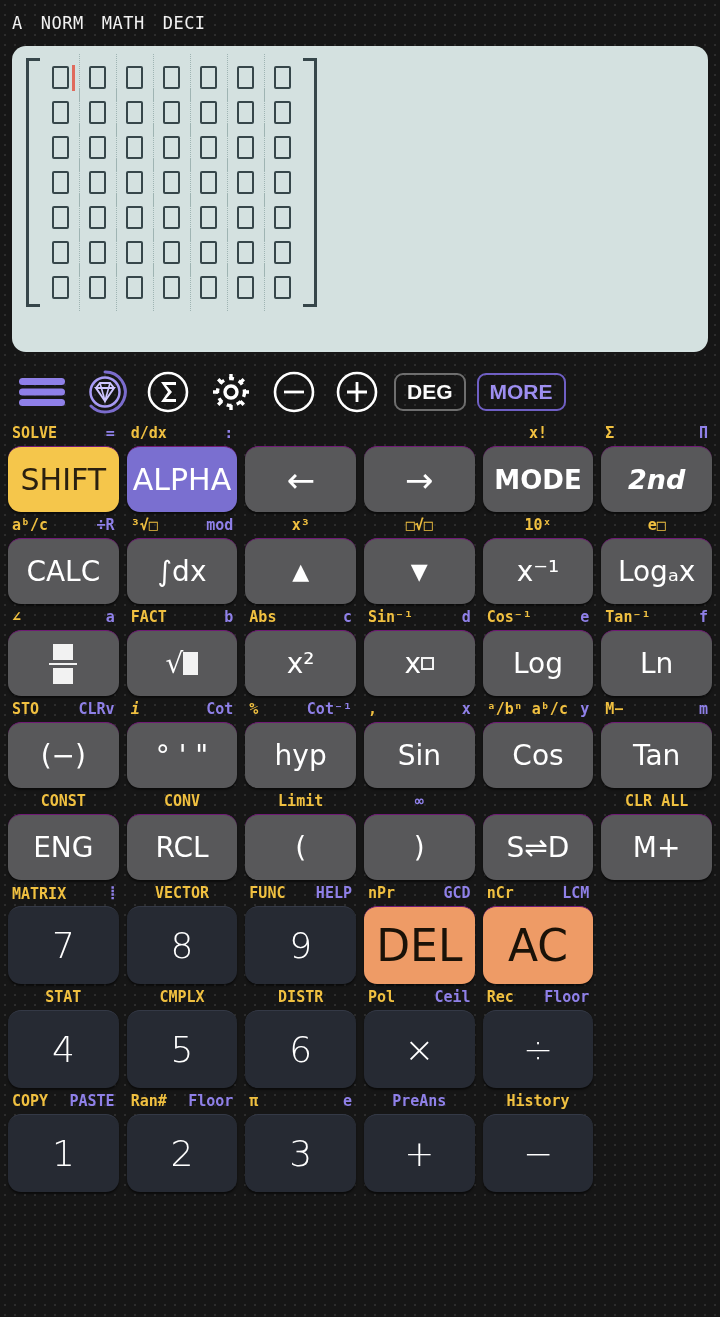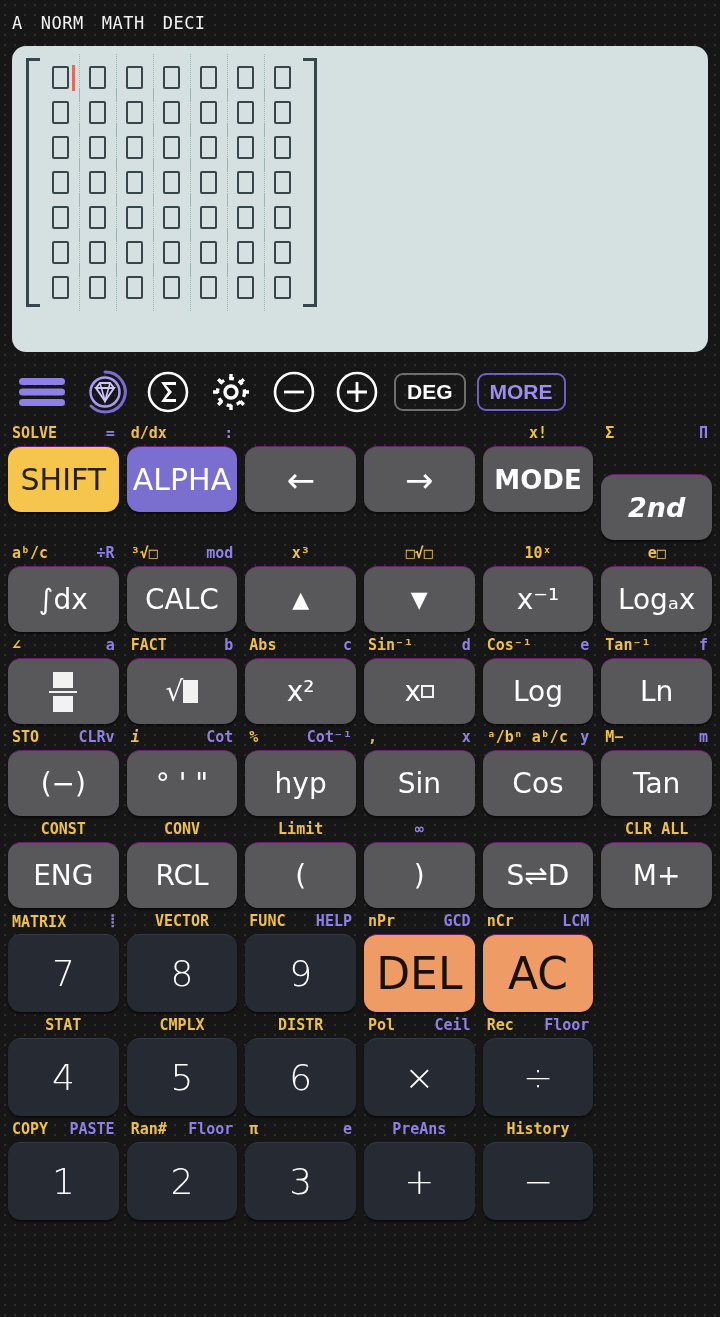--- a/index.html
+++ b/index.html
@@ -150,21 +150,21 @@
     border-top: 1px solid #701a75;
     box-shadow: 0 2px 2px rgba(0,0,0,.5);
     user-select: none;
   }
   .key.shift { background: #f2c killers; }
   .key.shift { background: #f5c64b; color: #2a2010; font-size: 30px; }
   .key.alpha { background: #7a6fd0; color: #ffffff; font-size: 30px; }
   .key.dark { background: #262a33; border-top: 1px solid #343946; font-size: 36px; font-weight: 300; }
   .key.orange { background: #ee9b66; color: #1a1208; font-size: 44px; }
   .key.tall { height: 78px; }
-  .key.italic { font-style: italic; font-weight: bold; font-size: 27px; margin-top: 28px; }
+  .key.italic { font-style: italic; font-weight: bold; font-size: 27px; }
   .key.bold { font-weight: bold; font-size: 26px; }
   .frac-ico { display: flex; flex-direction: column; align-items: center; gap: 3px; }
   .frac-ico i { display: block; width: 20px; height: 16px; background: #f2f2f2; }
   .frac-ico b { display: block; width: 28px; height: 2px; background: #f2f2f2; }
   .sqrt-box { display: inline-block; width: 15px; height: 23px; background: #f2f2f2; vertical-align: middle; }
   .hollow-box { display:inline-block; width: 13px; height: 13px; border: 2px solid #f2f2f2; vertical-align: super; }
   .arrowglyph { font-size: 34px; line-height: 1; }
   .tri { font-size: 22px; }
 </style>
 </head>
@@ -437,22 +437,22 @@
       <div class="lcell one">
         <span class="lab-y">10ˣ</span>
         <span class="lab-p lab-empty"></span>
       </div>
       <div class="lcell one">
         <span class="lab-y">e□</span>
         <span class="lab-p lab-empty"></span>
       </div>
     </div>
     <div class="krow">
+      <div class="key">CALC</div>
       <div class="key">∫dx</div>
-      <div class="key">CALC</div>
       <div class="key tri">▲</div>
       <div class="key tri">▼</div>
       <div class="key">x⁻¹</div>
       <div class="key">Logₐx</div>
     </div>
     <div class="labelrow">
       <div class="lcell">
         <span class="lab-y">∠</span>
         <span class="lab-p">a</span>
       </div>

